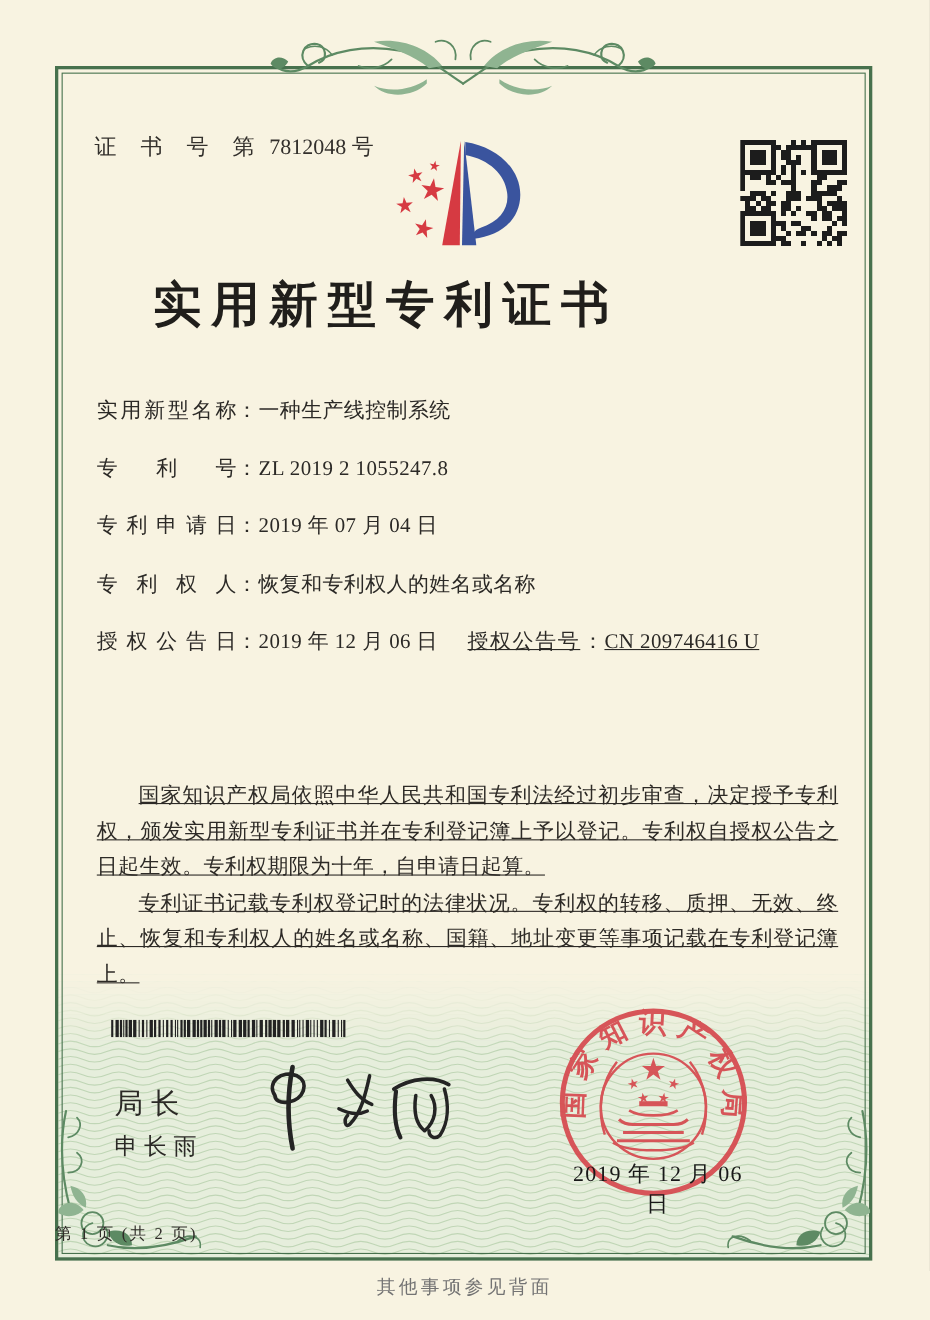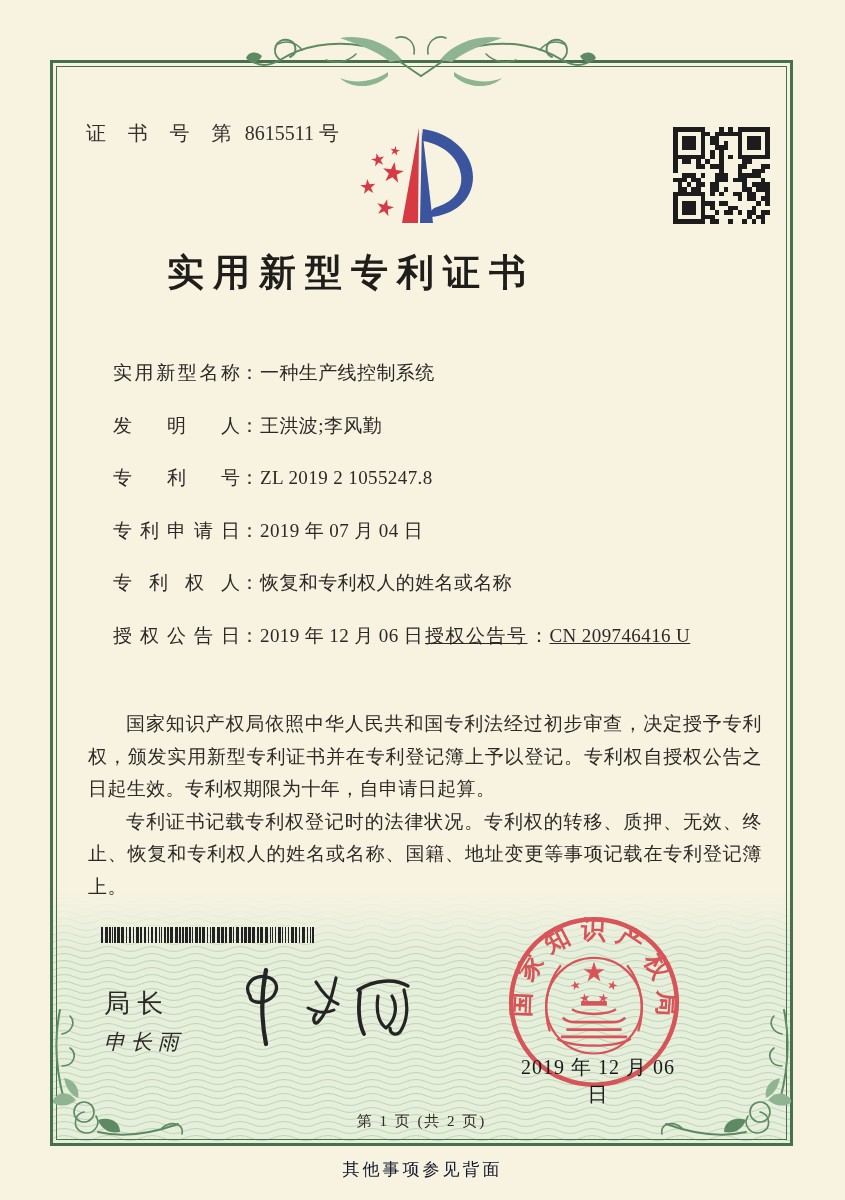--- a/index.html
+++ b/index.html
@@ -30,56 +30,56 @@
   }
 
   
   .cert-no{
     position:absolute;left:86px;top:120px;
     font-size:20px;color:#33302c;
   }
   .cert-no .sp{letter-spacing:.42em;}
   .title{
     position:absolute;left:0;top:248px;width:702px;
-    text-align:center;font-size:37px;font-weight:bold;
+    text-align:center;font-size:44px;font-weight:bold;
     letter-spacing:9px;color:#201e1b;
   }
   .fields{position:absolute;left:88px;top:360px;width:672px;font-size:19px;}
   .frow{position:relative;height:52.6px;white-space:nowrap;}
   .lbl{
     display:inline-block;width:127px;vertical-align:top;
-    text-align:justify;text-align-last:justify;text-justify:inter-character;margin-left:25px;
+    text-align:justify;text-align-last:justify;text-justify:inter-character;
   }
   .colon{display:inline-block;width:20px;}
   .val{letter-spacing:.4px;}
   .grant-group{position:absolute;left:337px;top:0;text-decoration:underline;}
   .grant-group .lbl2{letter-spacing:1.5px;margin-right:2px;}
 
   .paras{
     position:absolute;left:88px;top:708px;width:674px;
     font-size:19px;line-height:32.5px;text-align:justify;
     letter-spacing:.4px;color:#2d2a26;
   }
-  .paras p{margin:0;text-indent:2em;}
+  .paras p{margin:0;text-indent:2em;text-decoration:underline;}
 
   
   .sig-title{position:absolute;left:104px;top:986px;font-size:26px;letter-spacing:.28em;}
-  .sig-name{position:absolute;left:104px;top:1028px;font-size:21px;letter-spacing:.28em;font-style:italic;}
+  .sig-name{position:absolute;left:104px;top:1028px;font-size:21px;letter-spacing:.28em;}
   .seal-date{
     position:absolute;left:512px;top:1054px;width:172px;
     text-align:center;font-size:20px;color:#181818;letter-spacing:1px;
     z-index:6;
   }
   .page-info{
     position:absolute;left:50px;top:1112px;width:743px;
-    text-align:center;font-size:15px;letter-spacing:2px;color:#2f2c28;
+    text-align:left;font-size:15px;letter-spacing:2px;color:#2f2c28;
   }
   .back-note{
     position:absolute;left:0;top:1158px;width:845px;
-    text-align:center;font-size:17px;letter-spacing:3px;color:#0f172a;
+    text-align:center;font-size:17px;letter-spacing:3px;color:#737373;
   }
 
   
   .green-stroke{stroke:var(--ornament-green,#5d8a63);fill:none;stroke-linecap:round;}
   .green-fill{fill:var(--ornament-green,#5d8a63);}
   .green-fill-light{fill:#8fb491;}
   .seal-stroke{stroke:var(--seal-red,#d6494e);fill:none;}
   .seal-fill{fill:var(--seal-red,#d6494e);}
   .logo-red{fill:var(--logo-red,#d63a42);}
   .logo-blue{fill:var(--logo-blue,#3a549e);}
@@ -176,21 +176,21 @@
       <path class="green-stroke" stroke-width="2" d="M45,124 C71,130 97,126 125,116"></path>
       <path class="green-stroke" stroke-width="1.6" d="M109,120 c10,-8 22,-4 20,6"></path>
     </g>
   </svg>
   <svg class="abs" style="left:661px;top:1008px;z-index:2" width="130" height="136" viewBox="0 0 130 136">
     <use href="#corner-orn" transform="translate(130,0) scale(-1,1)"></use>
   </svg>
 
   <div class="cert-no">
     <span class="sp">证 书 号 第</span>
-    <span>8615511</span>
+    <span>7812048</span>
     <span class="sp">号</span>
   </div>
 
   <svg class="abs" style="left:349px;top:119px" width="130" height="122" viewBox="0 0 130 122">
     <path class="logo-blue" d="M74,10 C102,14 124,34 124,58 C124,82 104,96 82,98 C80,94 82,90 88,88 C106,82 114,70 112,56 C110,40 96,26 74,22 Z"></path>
     <polygon class="logo-red" points="70,9 53,104 69,104"></polygon>
     <polygon class="logo-blue" points="73,9 71,104 84,104"></polygon>
     <polygon class="logo-red" points="46.87,27.08 47.37,30.68 50.95,31.30 47.68,32.89 48.19,36.49 45.67,33.87 42.40,35.47 44.12,32.26 41.59,29.65 45.17,30.29"></polygon>
     <polygon class="logo-red" points="27.54,34.15 30.08,38.57 35.06,37.50 31.65,41.28 34.20,45.68 29.55,43.60 26.15,47.39 26.70,42.33 22.04,40.27 27.02,39.22"></polygon>
     <polygon class="logo-red" points="45.53,43.11 46.90,50.99 54.83,52.09 47.76,55.83 49.16,63.71 43.42,58.14 36.36,61.91 39.88,54.73 34.11,49.18 42.04,50.31"></polygon>
@@ -435,23 +435,20 @@
       </g>
   </svg>
 
   <div class="title">实用新型专利证书</div>
 
   <div class="fields">
     <div class="frow">
       <span class="lbl">实用新型名称</span><span class="colon">：</span><span class="val">一种生产线控制系统</span>
     </div>
     <div class="frow">
-      <span class="lbl">发明人</span><span class="colon">：</span><span class="val">王洪波;李风勤</span>
-    </div>
-    <div class="frow">
       <span class="lbl">专利号</span><span class="colon">：</span><span class="val">ZL 2019 2 1055247.8</span>
     </div>
     <div class="frow">
       <span class="lbl">专利申请日</span><span class="colon">：</span><span class="val">2019 年 07 月 04 日</span>
     </div>
     <div class="frow">
       <span class="lbl">专利权人</span><span class="colon">：</span><span class="val">恢复和专利权人的姓名或名称</span>
     </div>
     <div class="frow">
       <span class="lbl">授权公告日</span><span class="colon">：</span><span class="val">2019 年 12 月 06 日</span>

